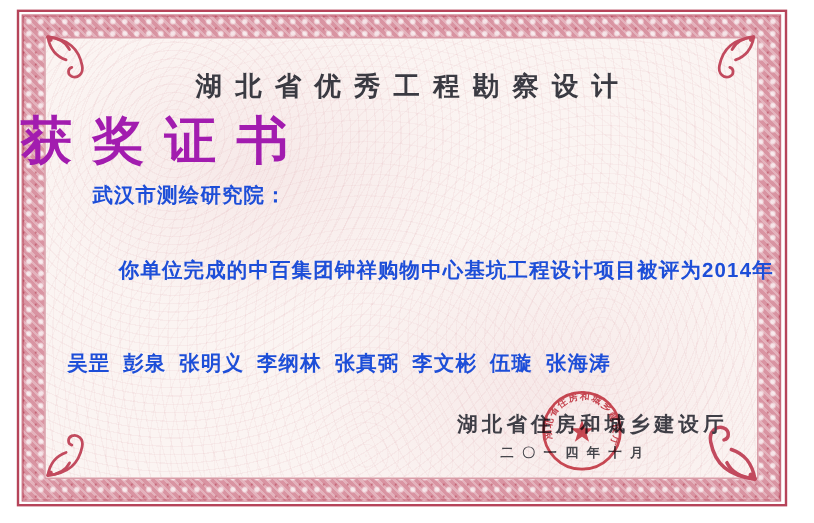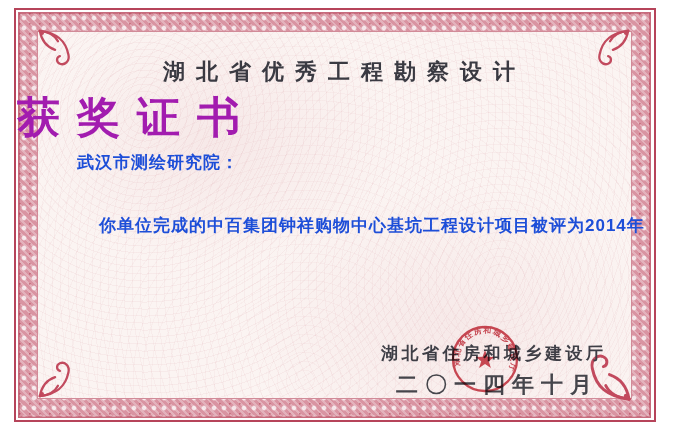--- a/index.html
+++ b/index.html
@@ -54,21 +54,21 @@
   .body1{left:99px;top:191px;margin-top:23px;}
   .body2{left:56px;top:226px;}
   .names1{left:99px;top:261px;}
   .names2{left:56px;top:291px;}
   .issuer{
     left:381px;top:342px;width:214px;text-align:center;
     font-size:17px;font-weight:bold;letter-spacing:3.5px;color:#3e3e46;
   }
   .date{
     left:396px;top:370px;width:168px;text-align:center;
-    font-size:22px;font-weight:600;letter-spacing:7px;color:#45454b;
+    font-size:11px;font-weight:600;letter-spacing:7px;color:#45454b;
   }
   .seal{
     position:absolute;left:449px;top:323px;width:72px;height:72px;
     opacity:.88;mix-blend-mode:multiply;
   }
   .flourish{position:absolute;width:42px;height:42px;}
   .fl-tl{left:36px;top:27px;}
   .fl-tr{right:46px;top:27px;transform:scaleX(-1);}
   .fl-bl{left:36px;bottom:36px;transform:scaleY(-1);}
   .fl-br{right:44px;bottom:32px;width:54px;height:54px;transform:scale(-1,-1);}
@@ -106,20 +106,21 @@
   <svg class="flourish fl-br" viewBox="0 0 44 44">
       <use href="#flourish"></use>
     </svg>
 
   <div class="t title1">湖北省优秀工程勘察设计</div>
   <div class="t title2">获奖证书</div>
 
   <div class="t bodytext addressee">武汉市测绘研究院：</div>
   <div class="t bodytext body1">你单位完成的中百集团钟祥购物中心基坑工程设计项目被评为2014年</div>
 
+  <div class="t bodytext names2">吴罡 彭泉 张明义 李纲林 张真弼 李文彬 伍璇 张海涛</div>
 
   <div class="t issuer">湖北省住房和城乡建设厅</div>
   <div class="t date">二〇一四年十月</div>
 
   <svg class="seal" viewBox="0 0 72 72">
     <circle cx="36" cy="36" r="32" fill="none" stroke="#c63442" stroke-width="2.3"></circle>
     <path id="sealArc" d="M 11.6,44.9 A 26,26 0 1 1 60.4,44.9" fill="none"></path>
     <text font-size="8" fill="#c63442" font-weight="bold" letter-spacing="1.2">
       <textPath href="#sealArc" startOffset="2">湖北省住房和城乡建设厅</textPath>
     </text>

